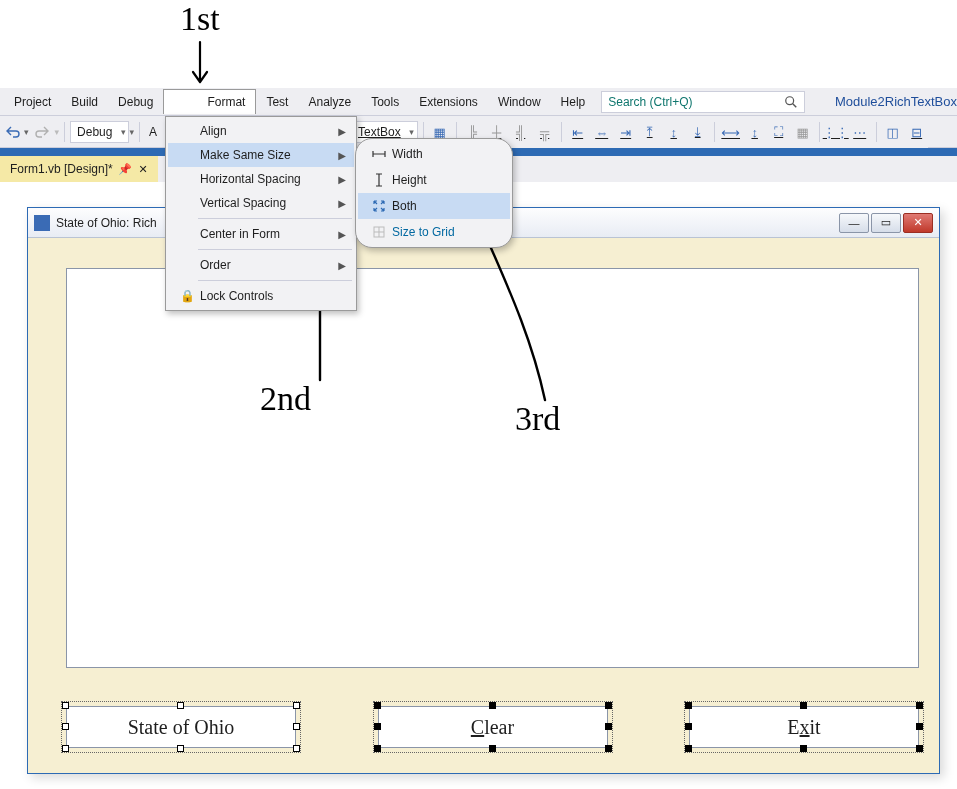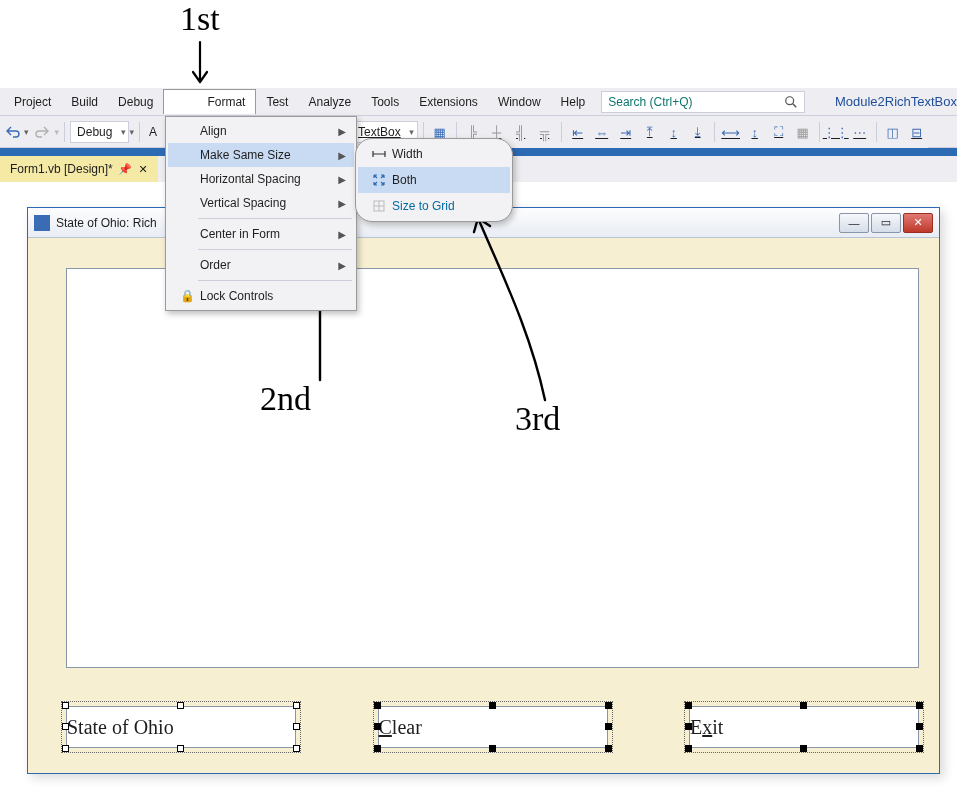--- a/index.html
+++ b/index.html
@@ -171,21 +171,21 @@
   .design-btn-wrap{
     position:relative;
     width:230px;height:42px;
   }
   .design-btn{
     width:100%;height:100%;
     background:#fff;
     border:1px solid #8a95a8;
     font-family:"Times New Roman",serif;
     font-size:20px;
-    display:flex;align-items:center;justify-content:flex-start;
+    display:flex;align-items:center;justify-content:center;
   }
   .design-btn u{text-decoration:underline;}
   .handle{
     position:absolute;width:7px;height:7px;border:1px solid #000;
   }
   .handle.white{background:#fff;}
   .handle.black{background:#000;}
   .dh-tl{top:-4px;left:-4px;} .dh-tc{top:-4px;left:calc(50% - 4px);} .dh-tr{top:-4px;right:-4px;}
   .dh-ml{top:calc(50% - 4px);left:-4px;} .dh-mr{top:calc(50% - 4px);right:-4px;}
   .dh-bl{bottom:-4px;left:-4px;} .dh-bc{bottom:-4px;left:calc(50% - 4px);} .dh-br{bottom:-4px;right:-4px;}
@@ -430,20 +430,28 @@
 
 <div class="dropdown dd-sub">
   <div class="dd-item">
     <span class="gutter">
         <svg class="icon-sm" viewBox="0 0 16 16">
           <path d="M2 8 H14 M2 5 V11 M14 5 V11" stroke="#333" stroke-width="1.2" fill="none"></path>
         </svg>
       </span>
     <span class="lbl">Width</span>
   </div>
+  <div class="dd-item">
+    <span class="gutter">
+        <svg class="icon-sm" viewBox="0 0 16 16">
+          <path d="M8 2 V14 M5 2 H11 M5 14 H11" stroke="#333" stroke-width="1.2" fill="none"></path>
+        </svg>
+      </span>
+    <span class="lbl">Height</span>
+  </div>
   <div class="dd-item highlight">
     <span class="gutter">
         <svg class="icon-sm" viewBox="0 0 16 16">
           <path d="M3 3 L6 6 M13 3 L10 6 M3 13 L6 10 M13 13 L10 10 M3 3 H6 M3 3 V6 M13 3 H10 M13 3 V6 M3 13 H6 M3 13 V10 M13 13 H10 M13 13 V10" stroke="#2d6ab4" stroke-width="1.2" fill="none"></path>
         </svg>
       </span>
     <span class="lbl">Both</span>
   </div>
   <div class="dd-item disabled">
     <span class="gutter">

